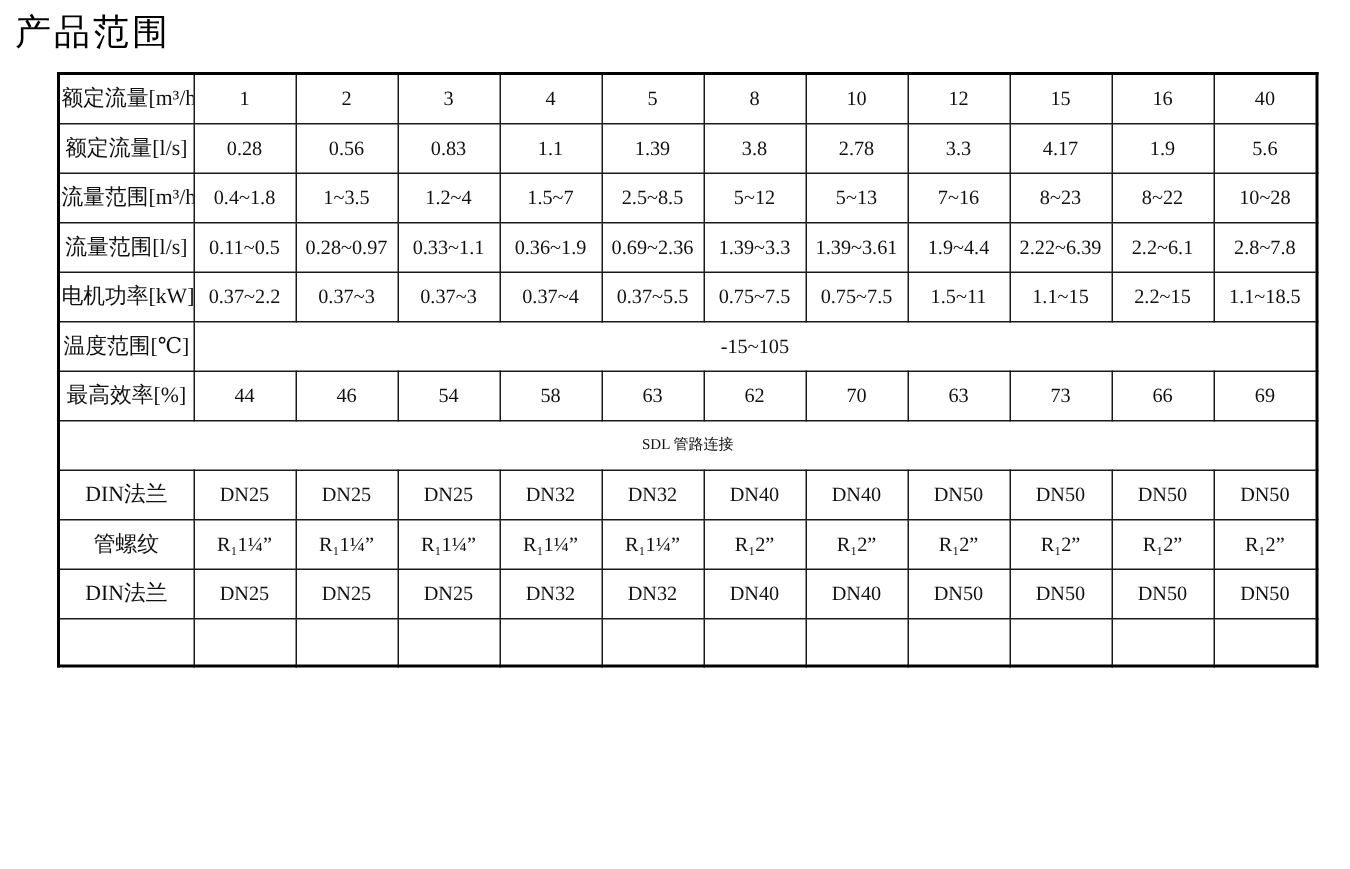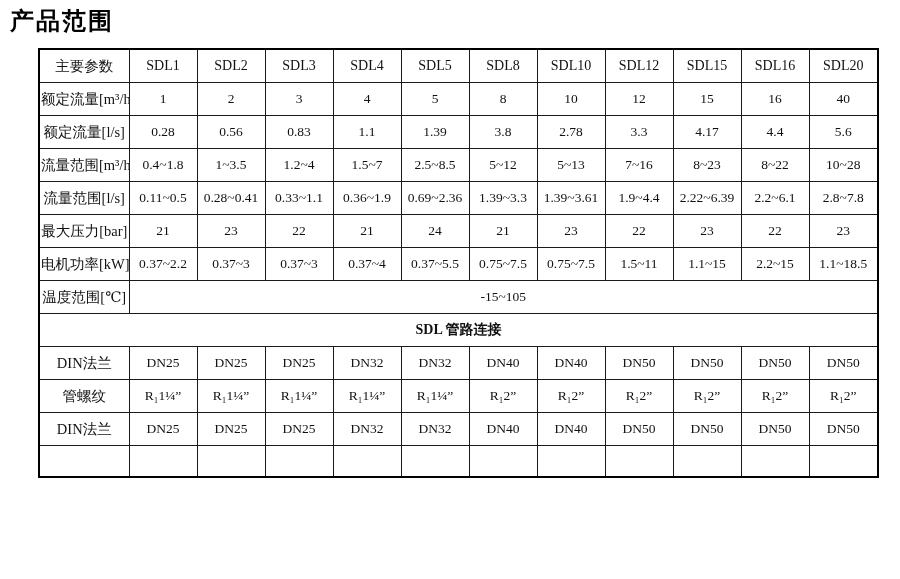--- a/index.html
+++ b/index.html
@@ -13,21 +13,21 @@
     height: 579px;
     overflow: hidden;
     font-family: "Liberation Serif", "DejaVu Serif", serif;
     color: #111111;
   }
   .page-title {
     position: absolute;
     left: 10px;
     top: 5px;
     font-family: "Liberation Sans", "DejaVu Sans", sans-serif;
-    font-weight: 700;
+    font-weight: 400;
     font-size: 24px;
     letter-spacing: 2px;
     color: #000000;
   }
   .table-wrap {
     position: absolute;
     left: 38px;
     top: 48px;
     width: 842px;
     height: 504px;
@@ -51,22 +51,21 @@
     overflow: hidden;
     color: #111111;
   }
   table.spec td.param-label {
     font-size: 14.5px;
   }
   table.spec td.model-header {
     font-size: 14px;
   }
   table.spec td.section-cell {
-    font-size: 14px;
-    font-weight: bold;
+    font-size: 10px;
   }
   table.spec td.clip-cell {
     height: 30px;
   }
 </style>
 </head>
 <body>
 
 <div class="page-title">产品范围</div>
 
@@ -80,34 +79,20 @@
       <col style="width:68px">
         <col style="width:68px">
         <col style="width:68px">
       <col style="width:68px">
         <col style="width:68px">
         <col style="width:68px">
       <col style="width:68px">
         <col style="width:69px">
     </colgroup>
     <tbody>
-        <tr>
-          <td class="param-label">主要参数</td>
-          <td class="model-header">SDL1</td>
-          <td class="model-header">SDL2</td>
-          <td class="model-header">SDL3</td>
-          <td class="model-header">SDL4</td>
-          <td class="model-header">SDL5</td>
-          <td class="model-header">SDL8</td>
-          <td class="model-header">SDL10</td>
-          <td class="model-header">SDL12</td>
-          <td class="model-header">SDL15</td>
-          <td class="model-header">SDL16</td>
-          <td class="model-header">SDL20</td>
-        </tr>
         <tr>
           <td class="param-label">额定流量[m³/h]</td>
           <td>1</td>
           <td>2</td>
           <td>3</td>
           <td>4</td>
           <td>5</td>
           <td>8</td>
           <td>10</td>
           <td>12</td>
@@ -119,84 +104,84 @@
           <td class="param-label">额定流量[l/s]</td>
           <td>0.28</td>
           <td>0.56</td>
           <td>0.83</td>
           <td>1.1</td>
           <td>1.39</td>
           <td>3.8</td>
           <td>2.78</td>
           <td>3.3</td>
           <td>4.17</td>
-          <td>4.4</td>
+          <td>1.9</td>
           <td>5.6</td>
         </tr>
         <tr>
           <td class="param-label">流量范围[m³/h]</td>
           <td>0.4~1.8</td>
           <td>1~3.5</td>
           <td>1.2~4</td>
           <td>1.5~7</td>
           <td>2.5~8.5</td>
           <td>5~12</td>
           <td>5~13</td>
           <td>7~16</td>
           <td>8~23</td>
           <td>8~22</td>
           <td>10~28</td>
         </tr>
         <tr>
           <td class="param-label">流量范围[l/s]</td>
           <td>0.11~0.5</td>
-          <td>0.28~0.41</td>
+          <td>0.28~0.97</td>
           <td>0.33~1.1</td>
           <td>0.36~1.9</td>
           <td>0.69~2.36</td>
           <td>1.39~3.3</td>
           <td>1.39~3.61</td>
           <td>1.9~4.4</td>
           <td>2.22~6.39</td>
           <td>2.2~6.1</td>
           <td>2.8~7.8</td>
-        </tr>
-        <tr>
-          <td class="param-label">最大压力[bar]</td>
-          <td>21</td>
-          <td>23</td>
-          <td>22</td>
-          <td>21</td>
-          <td>24</td>
-          <td>21</td>
-          <td>23</td>
-          <td>22</td>
-          <td>23</td>
-          <td>22</td>
-          <td>23</td>
         </tr>
         <tr>
           <td class="param-label">电机功率[kW]</td>
           <td>0.37~2.2</td>
           <td>0.37~3</td>
           <td>0.37~3</td>
           <td>0.37~4</td>
           <td>0.37~5.5</td>
           <td>0.75~7.5</td>
           <td>0.75~7.5</td>
           <td>1.5~11</td>
           <td>1.1~15</td>
           <td>2.2~15</td>
           <td>1.1~18.5</td>
         </tr>
         <tr>
           <td class="param-label">温度范围[℃]</td>
           <td colspan="11">-15~105</td>
         </tr>
         <tr>
+          <td class="param-label">最高效率[%]</td>
+          <td>44</td>
+          <td>46</td>
+          <td>54</td>
+          <td>58</td>
+          <td>63</td>
+          <td>62</td>
+          <td>70</td>
+          <td>63</td>
+          <td>73</td>
+          <td>66</td>
+          <td>69</td>
+        </tr>
+        <tr>
           <td class="section-cell" colspan="12">SDL 管路连接</td>
         </tr>
         <tr>
           <td class="param-label">DIN法兰</td>
           <td>DN25</td>
           <td>DN25</td>
           <td>DN25</td>
           <td>DN32</td>
           <td>DN32</td>
           <td>DN40</td>

